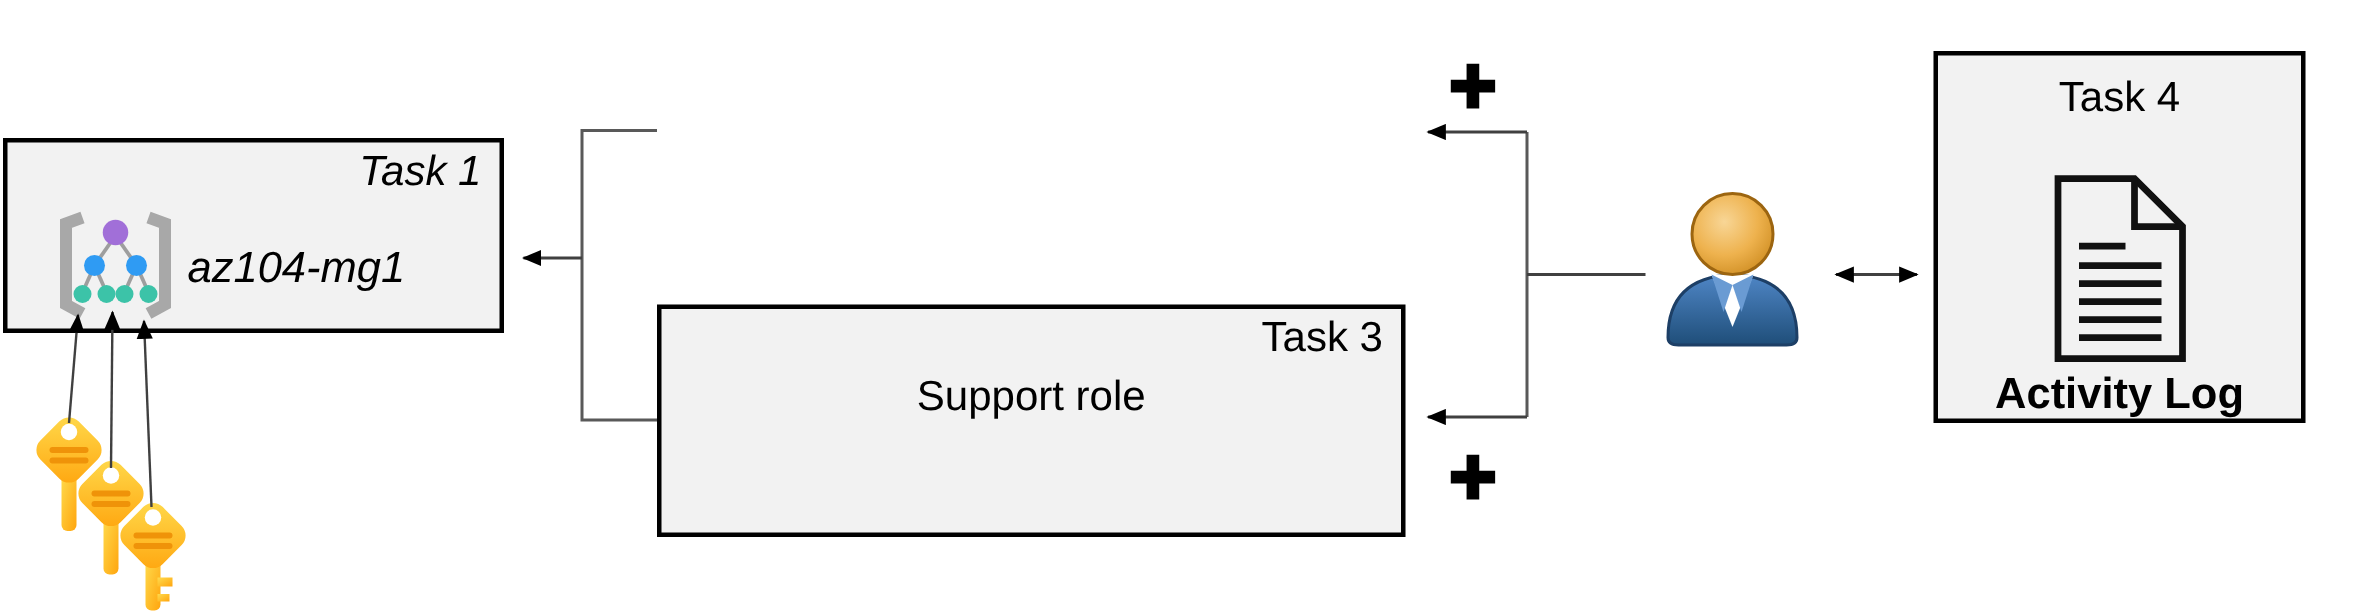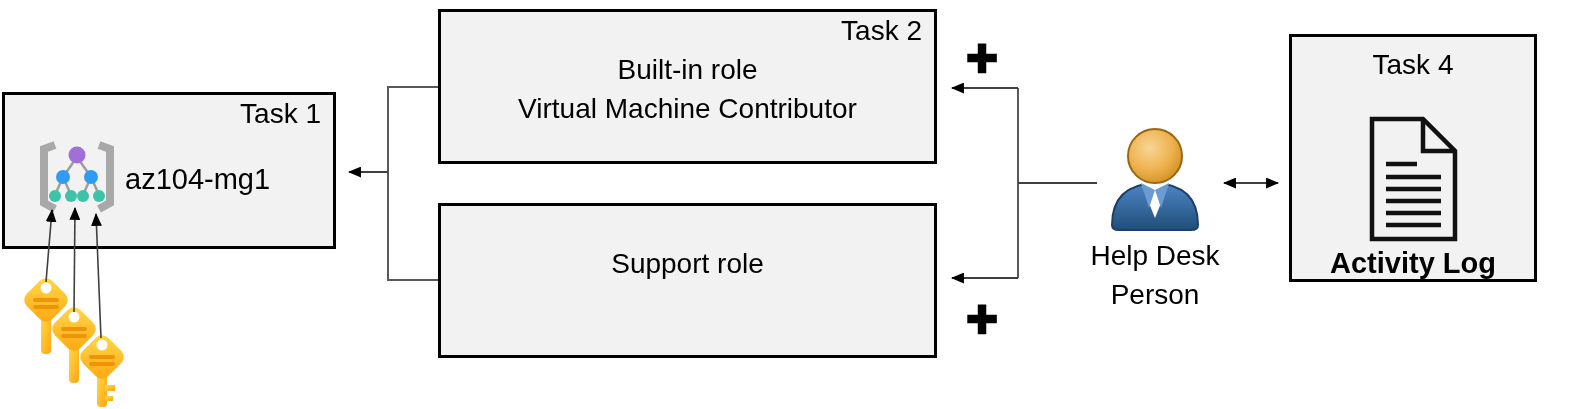--- a/index.html
+++ b/index.html
@@ -4,21 +4,21 @@
 <style>
   html,body{margin:0;padding:0;background:#fff;}
   .canvas{
     position:relative;width:1571px;height:409px;background:#fff;overflow:hidden;
     font-family:"Liberation Sans",sans-serif;color:#000;
   }
   .box{
     position:absolute;background:var(--box-fill,#f2f2f2);
     border:3px solid var(--box-border,#000);box-sizing:border-box;
   }
-  .task1{left:2px;top:92px;width:334px;height:157px;}
+  .task1{left:2px;top:92px;width:334px;height:130px;font-style:italic;}
   .task2{left:438px;top:9px;width:499px;height:155px;}
   .task3{left:438px;top:203px;width:499px;height:155px;}
   .task4{left:1289px;top:34px;width:248px;height:248px;}
   .tag{position:absolute;top:3px;right:12px;font-size:28px;}
   .tag-center{position:absolute;top:12px;left:0;right:0;text-align:center;font-size:28px;}
   .role-lines{position:absolute;top:38px;left:0;right:0;text-align:center;font-size:28px;line-height:39px;}
   .mg-icon{position:absolute;left:28px;top:44px;}
   .resource{position:absolute;left:120px;top:68px;font-size:29px;}
   .doc-icon{position:absolute;left:50%;top:78px;transform:translateX(-50%);}
   .t4label{position:absolute;top:210px;left:0;right:0;text-align:center;font-size:29px;font-weight:bold;}
@@ -55,29 +55,23 @@
       <circle cx="30" cy="38" r="7" fill="var(--mg-blue,#2f9bf3)"></circle>
       <circle cx="58" cy="38" r="7" fill="var(--mg-blue,#2f9bf3)"></circle>
       <circle cx="22" cy="57" r="6" fill="var(--mg-teal,#3cc3a8)"></circle>
       <circle cx="38" cy="57" r="6" fill="var(--mg-teal,#3cc3a8)"></circle>
       <circle cx="50" cy="57" r="6" fill="var(--mg-teal,#3cc3a8)"></circle>
       <circle cx="66" cy="57" r="6" fill="var(--mg-teal,#3cc3a8)"></circle>
     </svg>
     <div class="resource">az104-mg1</div>
   </div>
 
-  <div class="box task2">
-    <div class="tag">Task 2</div>
-    <div class="role-lines">
-      <div>Built-in role</div>
-      <div>Virtual Machine Contributor</div>
-    </div>
-  </div>
 
   <div class="box task3">
+    <div class="tag">Task 3</div>
     <div class="role-lines">
       <div>Support role</div>
     </div>
   </div>
 
   <div class="box task4">
     <div class="tag-center">Task 4</div>
     <svg class="doc-icon" width="96" height="128" viewBox="0 0 96 128">
       <path d="M7 4 H58 L90 36 V124 H7 Z" fill="none" stroke="#111" stroke-width="4.5" stroke-linejoin="miter"></path>
       <path d="M58 4 V36 H90" fill="none" stroke="#111" stroke-width="4.5"></path>
@@ -104,21 +98,20 @@
           <stop offset="0.55" stop-color="#eeb24e"></stop>
           <stop offset="1" stop-color="#cc8a1e"></stop>
       </radialGradient>
     </defs>
     <path d="M7 103 Q7 63 50 61 Q93 63 93 103 Q93 108 86 108 L14 108 Q7 108 7 103 Z" fill="url(#pbody)" stroke="#1d3f66" stroke-width="2"></path>
     <path d="M36 61 L50 96 L64 61 Z" fill="#fff"></path>
     <path d="M36 61 L50 68 L44 86 Z" fill="#6a9bd3"></path>
     <path d="M64 61 L50 68 L56 86 Z" fill="#6a9bd3"></path>
     <circle cx="50" cy="34" r="27" fill="url(#phead)" stroke="#9c6510" stroke-width="2"></circle>
   </svg>
-  <div class="person-label">Help Desk Person</div>
 
   <svg class="keys-icon" width="125" height="135" viewBox="0 0 125 135">
     <defs>
       <linearGradient id="kgrad" x1="0" y1="0" x2="1" y2="1">
         <stop offset="0" stop-color="#ffdb4d"></stop>
           <stop offset="1" stop-color="#ffa50e"></stop>
       </linearGradient>
     </defs>
     <g transform="translate(36,26)">
       <rect x="-5" y="14" width="10" height="40" rx="4" fill="url(#kgrad)"></rect>

